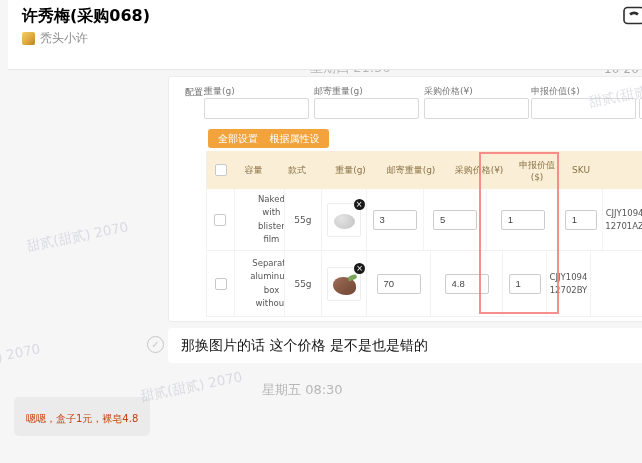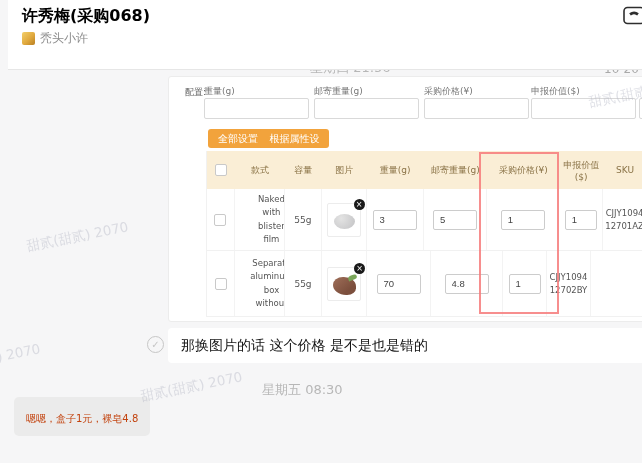--- a/index.html
+++ b/index.html
@@ -125,23 +125,22 @@
   </div>
 
   <button class="orange-btn" style="left:39px; width:60px;">全部设置</button>
   <button class="orange-btn" style="left:91px; width:69px;">根据属性设置</button>
 
   <div class="ptable">
     <div class="trow thead-row">
       <div class="tcell c-chk">
           <div class="chk"></div>
         </div>
+      <div class="tcell c-cap">容量</div>
       <div class="tcell c-style">款式</div>
-      <div class="tcell c-cap">容量</div>
-      <div class="tcell c-img">图片</div>
       <div class="tcell c-w">重量(g)</div>
       <div class="tcell c-pw">邮寄重量(g)</div>
       <div class="tcell c-pp">采购价格(¥)</div>
       <div class="tcell c-dv">申报价值($)</div>
       <div class="tcell c-sku">SKU</div>
     </div>
 
     <div class="trow body-row-0">
       <div class="tcell c-chk">
           <div class="chk"></div>

